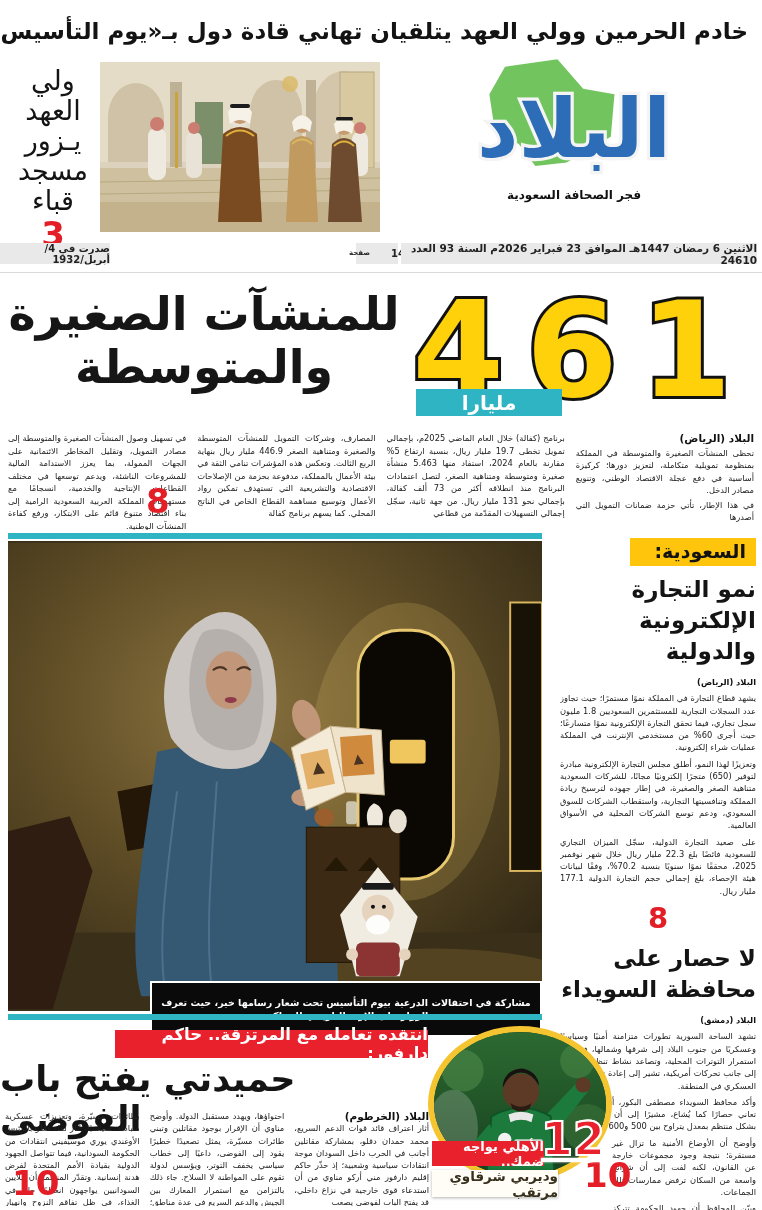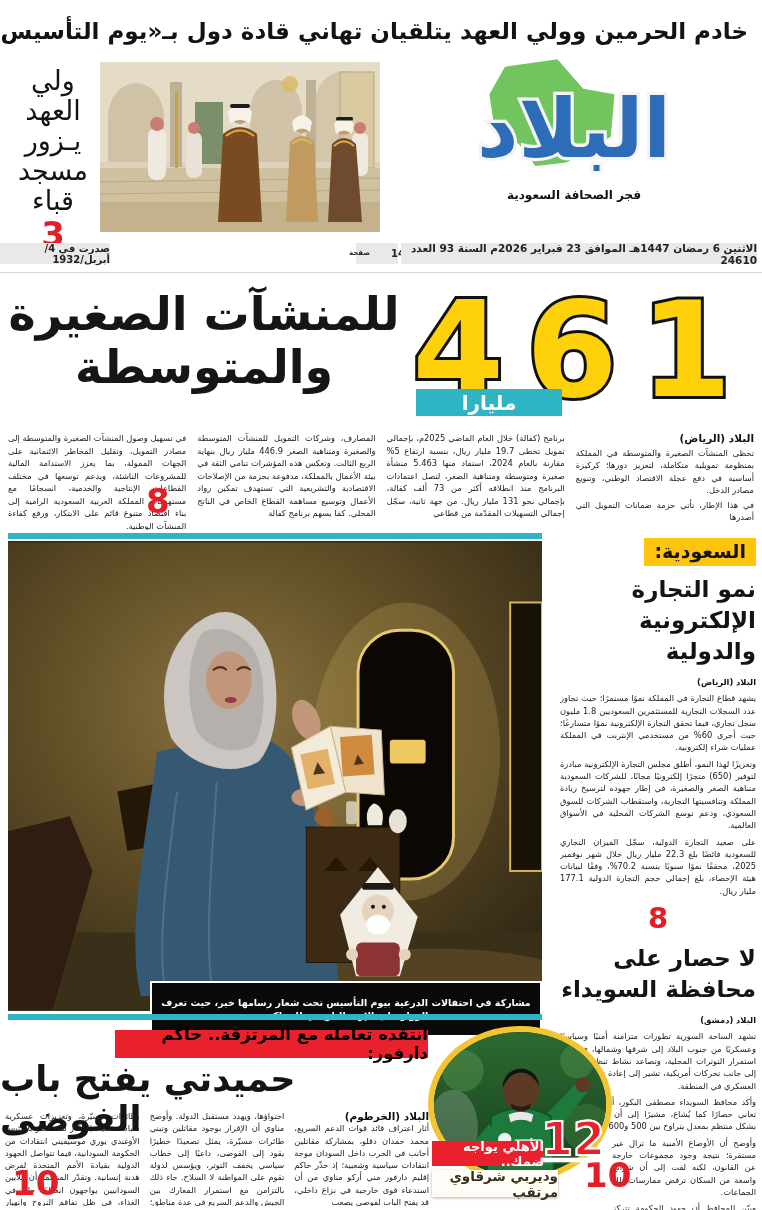--- a/index.html
+++ b/index.html
@@ -42,29 +42,29 @@
   .byline{font-weight:bold;font-size:10.5px;color:#111;margin:0 0 3px 0;}
   #lead-pref{left:146px;top:484px;font-size:34px;font-weight:bold;line-height:1;}
   
   .tealbar{left:8px;width:534px;height:6px;background:#2fb4c4;}
   #main-photo{left:8px;top:541px;width:534px;height:470px;overflow:hidden;background:#3a2f18;}
   #main-caption{left:150px;top:981px;width:376px;background:#0a0a0a;border:2px solid #fff;
                 color:#fff;font-weight:bold;font-size:9.5px;line-height:13px;text-align:center;padding:13px 6px;}
   
   #right-col{left:560px;top:538px;width:196px;height:672px;overflow:hidden;color:#222;}
   #saudi-kicker{display:inline-block;background:#ffc40c;color:#131313;font-weight:bold;
-                font-size:19px;padding:2px 10px 4px 10px;}
+                font-size:19px;padding:2px 10px 4px 24px;}
   .col-headline{font-weight:bold;font-size:23px;line-height:31px;text-align:right;color:#141414;margin-top:8px;}
   #right-col p{margin:0 0 4px 0;font-size:8.3px;line-height:12.3px;text-align:justify;}
   #right-col .byline{margin-top:9px;}
   .pagenum-center{text-align:center;font-size:29px;font-weight:bold;margin:1px 0 3px 0;}
   .narrow{margin-left:52px !important;}
   #syria-pref{left:584px;top:1158px;font-size:34px;font-weight:bold;line-height:1;}
   
-  #sudan-kicker{left:115px;top:1030px;width:313px;height:28px;background:#e8212c;color:#000000;
+  #sudan-kicker{left:115px;top:1030px;width:313px;height:28px;background:#e8212c;color:#ffffff;
                 font-weight:bold;font-size:16.5px;display:flex;align-items:center;justify-content:center;}
   #sudan-headline{left:0;top:1059px;width:430px;text-align:left;font-weight:bold;font-size:35px;color:#141414;}
   #sudan-cols{left:5px;top:1110px;width:424px;height:96px;display:flex;gap:10px;overflow:hidden;
               font-size:8.3px;line-height:12.3px;color:#222;}
   #sudan-cols .col{flex:1;}
   #sudan-cols p{margin:0;}
   #sudan-pref{left:12px;top:1166px;font-size:34px;font-weight:bold;line-height:1;}
   
   #sports-circle{left:428px;top:1026px;width:172px;height:144px;border-radius:50%;
                  border:6px solid #f5c431;overflow:hidden;background:#1e4a24;}

